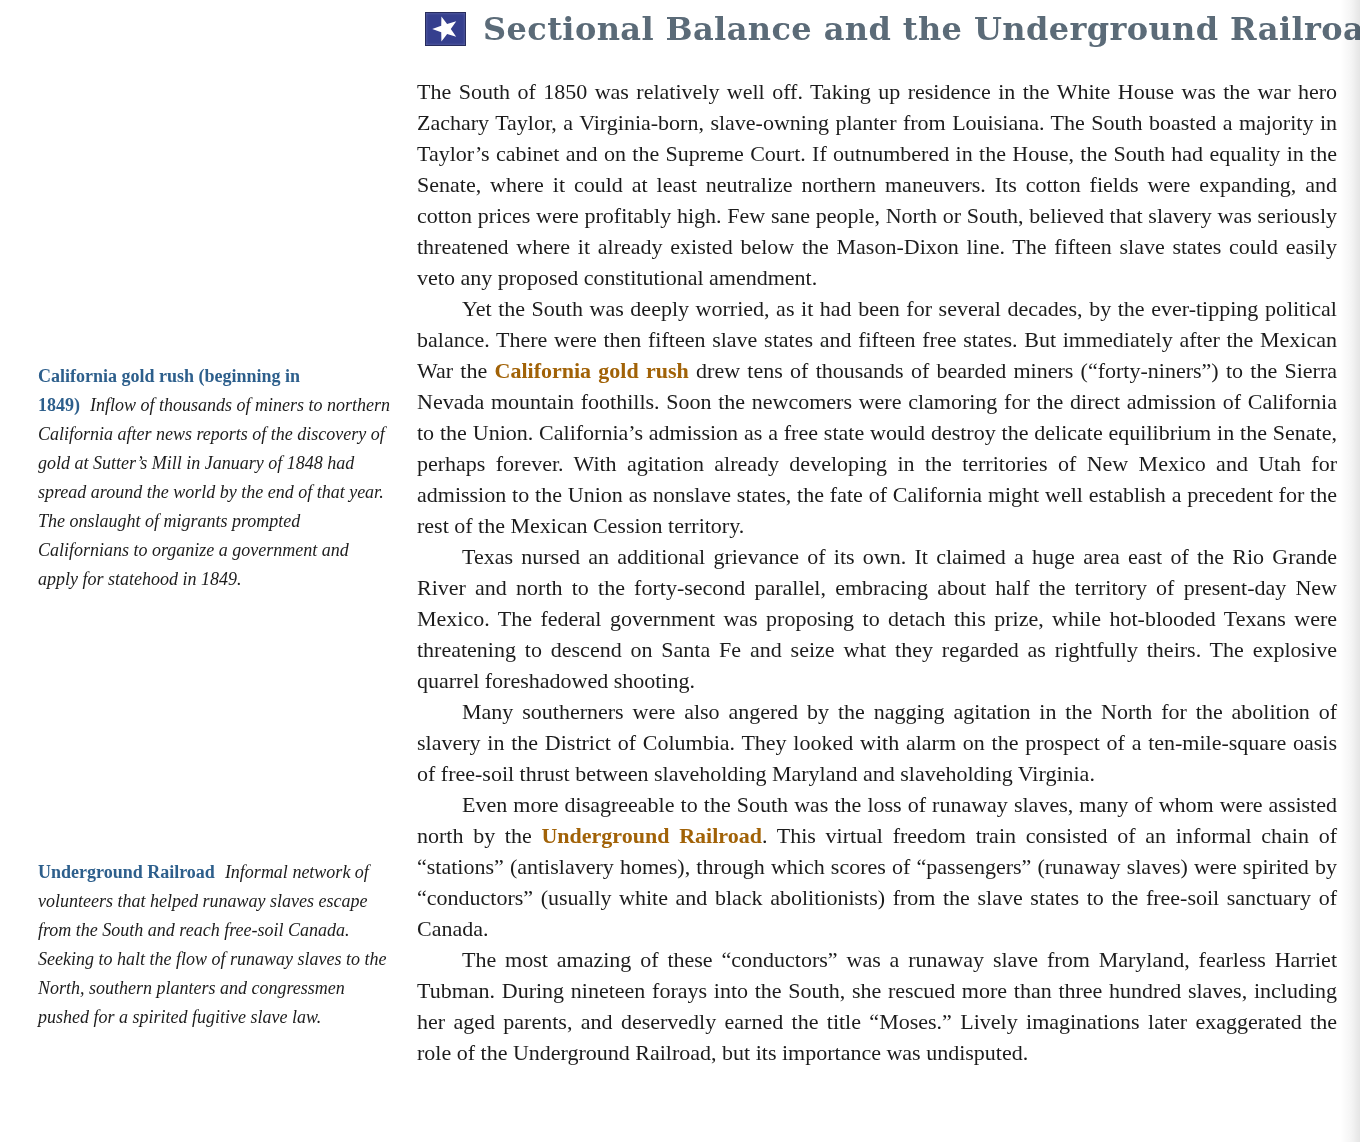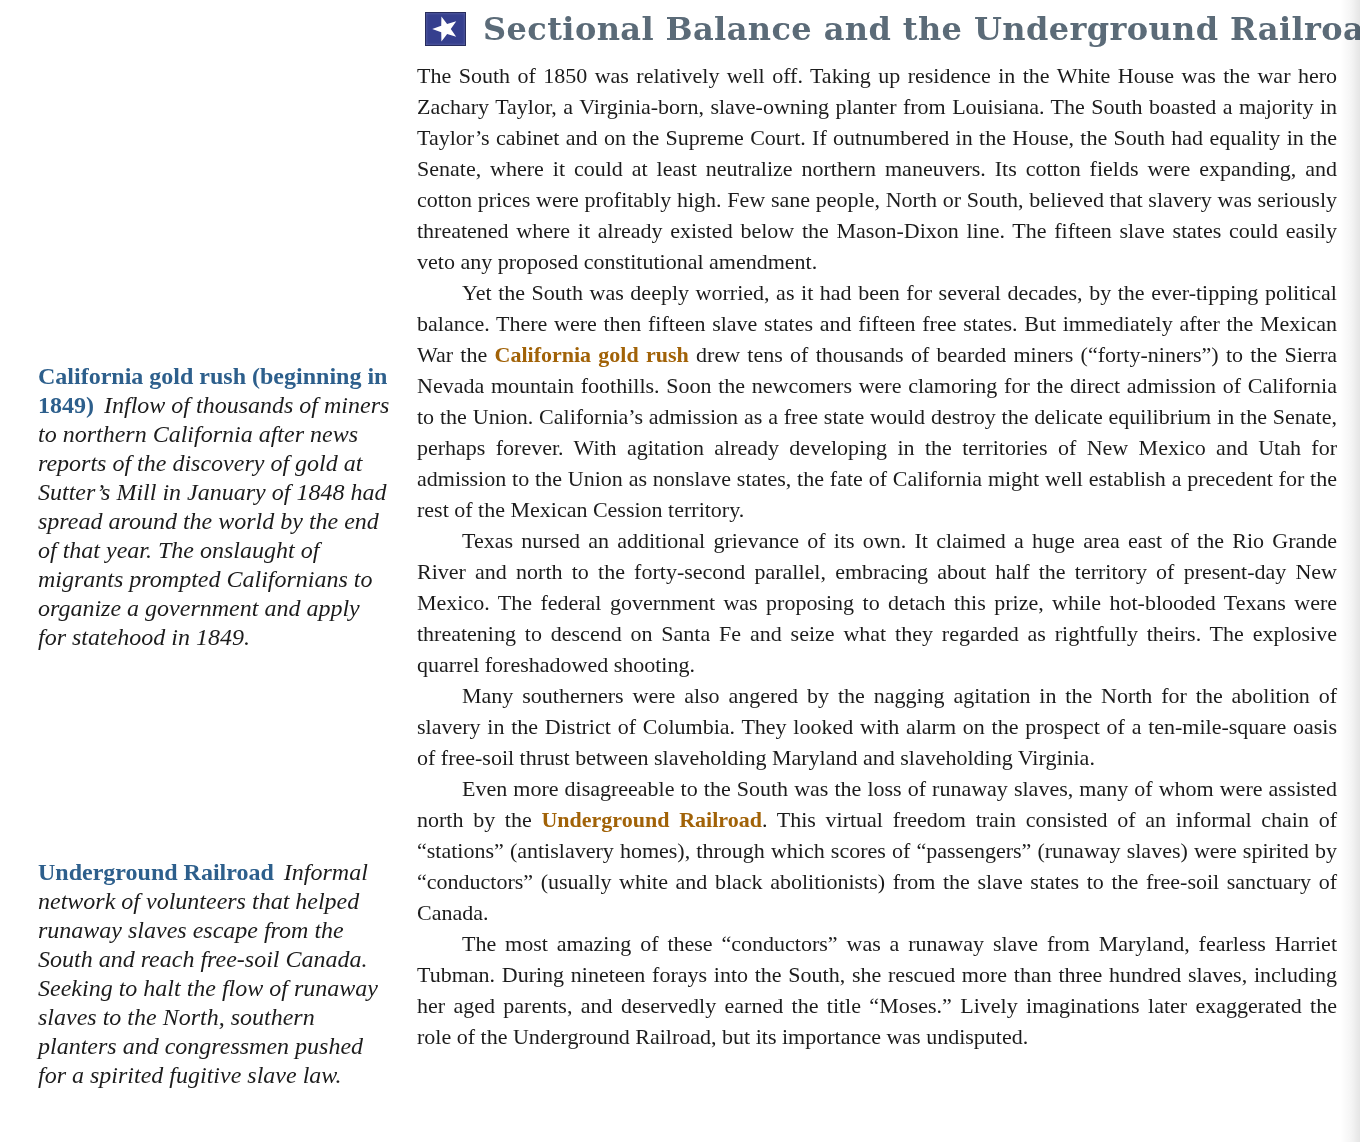--- a/index.html
+++ b/index.html
@@ -26,21 +26,21 @@
   
   .margin-col {
     position: absolute;
     left: 38px; top: 0;
     width: 354px; height: 100%;
   }
   .gloss {
     position: absolute;
     left: 0;
     width: 354px;
-    font-size: 24px;
+    font-size: 18px;
     line-height: 29px;
     color: #1c1c1c;
     text-align: left;
   }
   .gloss-0 { top: 362px; }
   .gloss-1 { top: 858px; }
   .gloss-term {
     font-weight: bold;
     color: #2d5f8c;
     font-style: normal;
@@ -74,21 +74,21 @@
   .star-box svg { display: block; }
   .heading-text {
     font-family: "DejaVu Serif", serif;
     font-weight: bold;
     font-size: 32px;
     letter-spacing: 0.4px;
     color: #5b6b78;
     white-space: nowrap;
   }
 
-  .article-body { margin-top: 12px; }
+  .article-body { margin-top: 28px; }
   .body-para {
     font-size: 22px;
     line-height: 31px;
     color: #1c1c1c;
     text-align: justify;
   }
   .body-para.indent { text-indent: 45px; }
   .term-link {
     font-weight: bold;
     color: #a16207;

